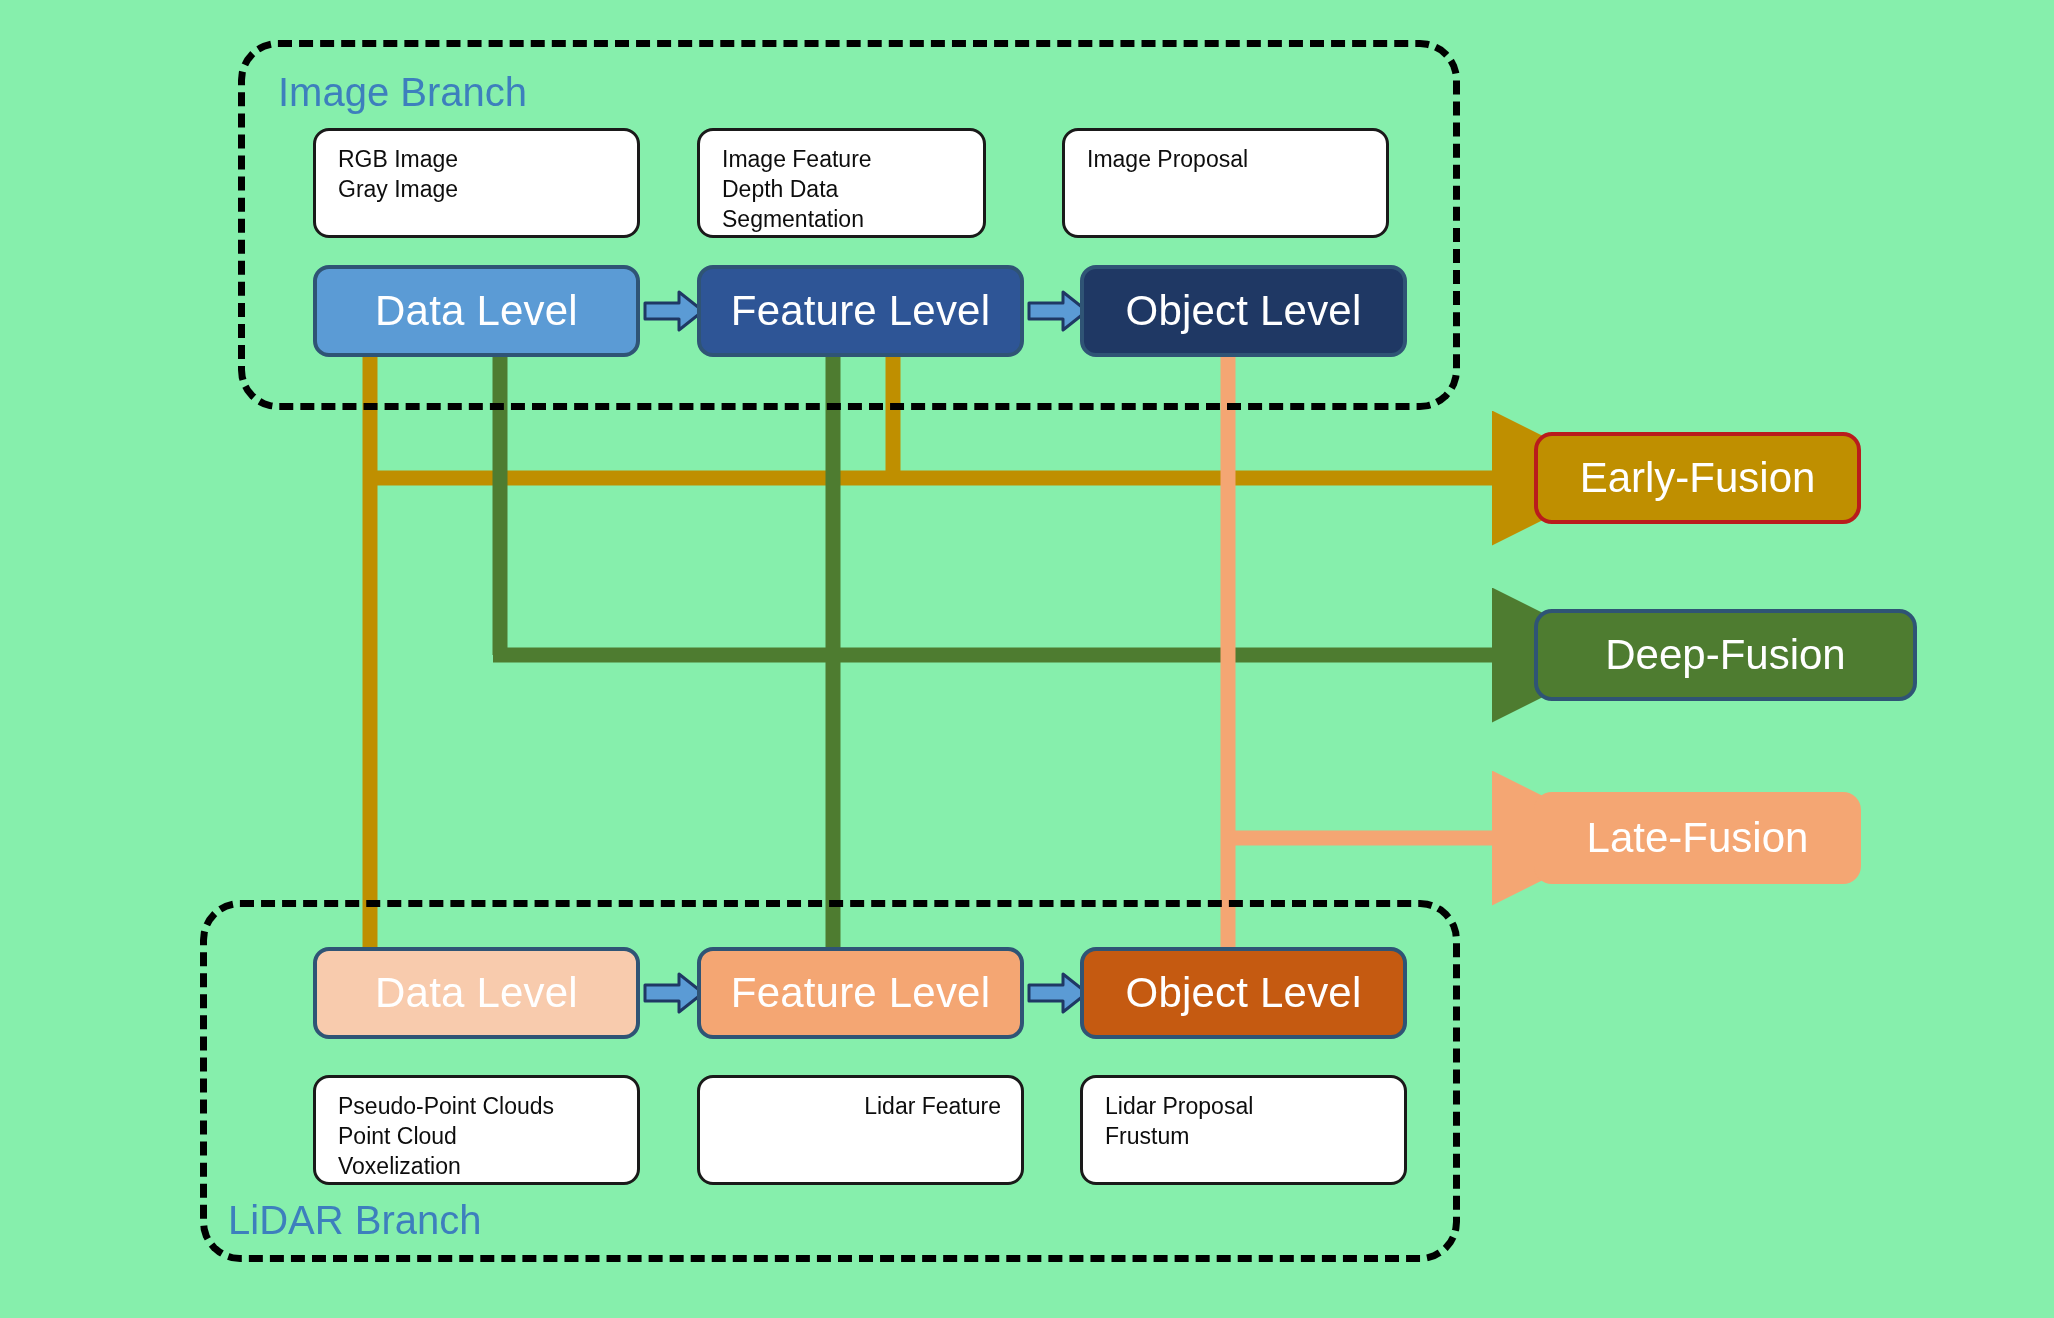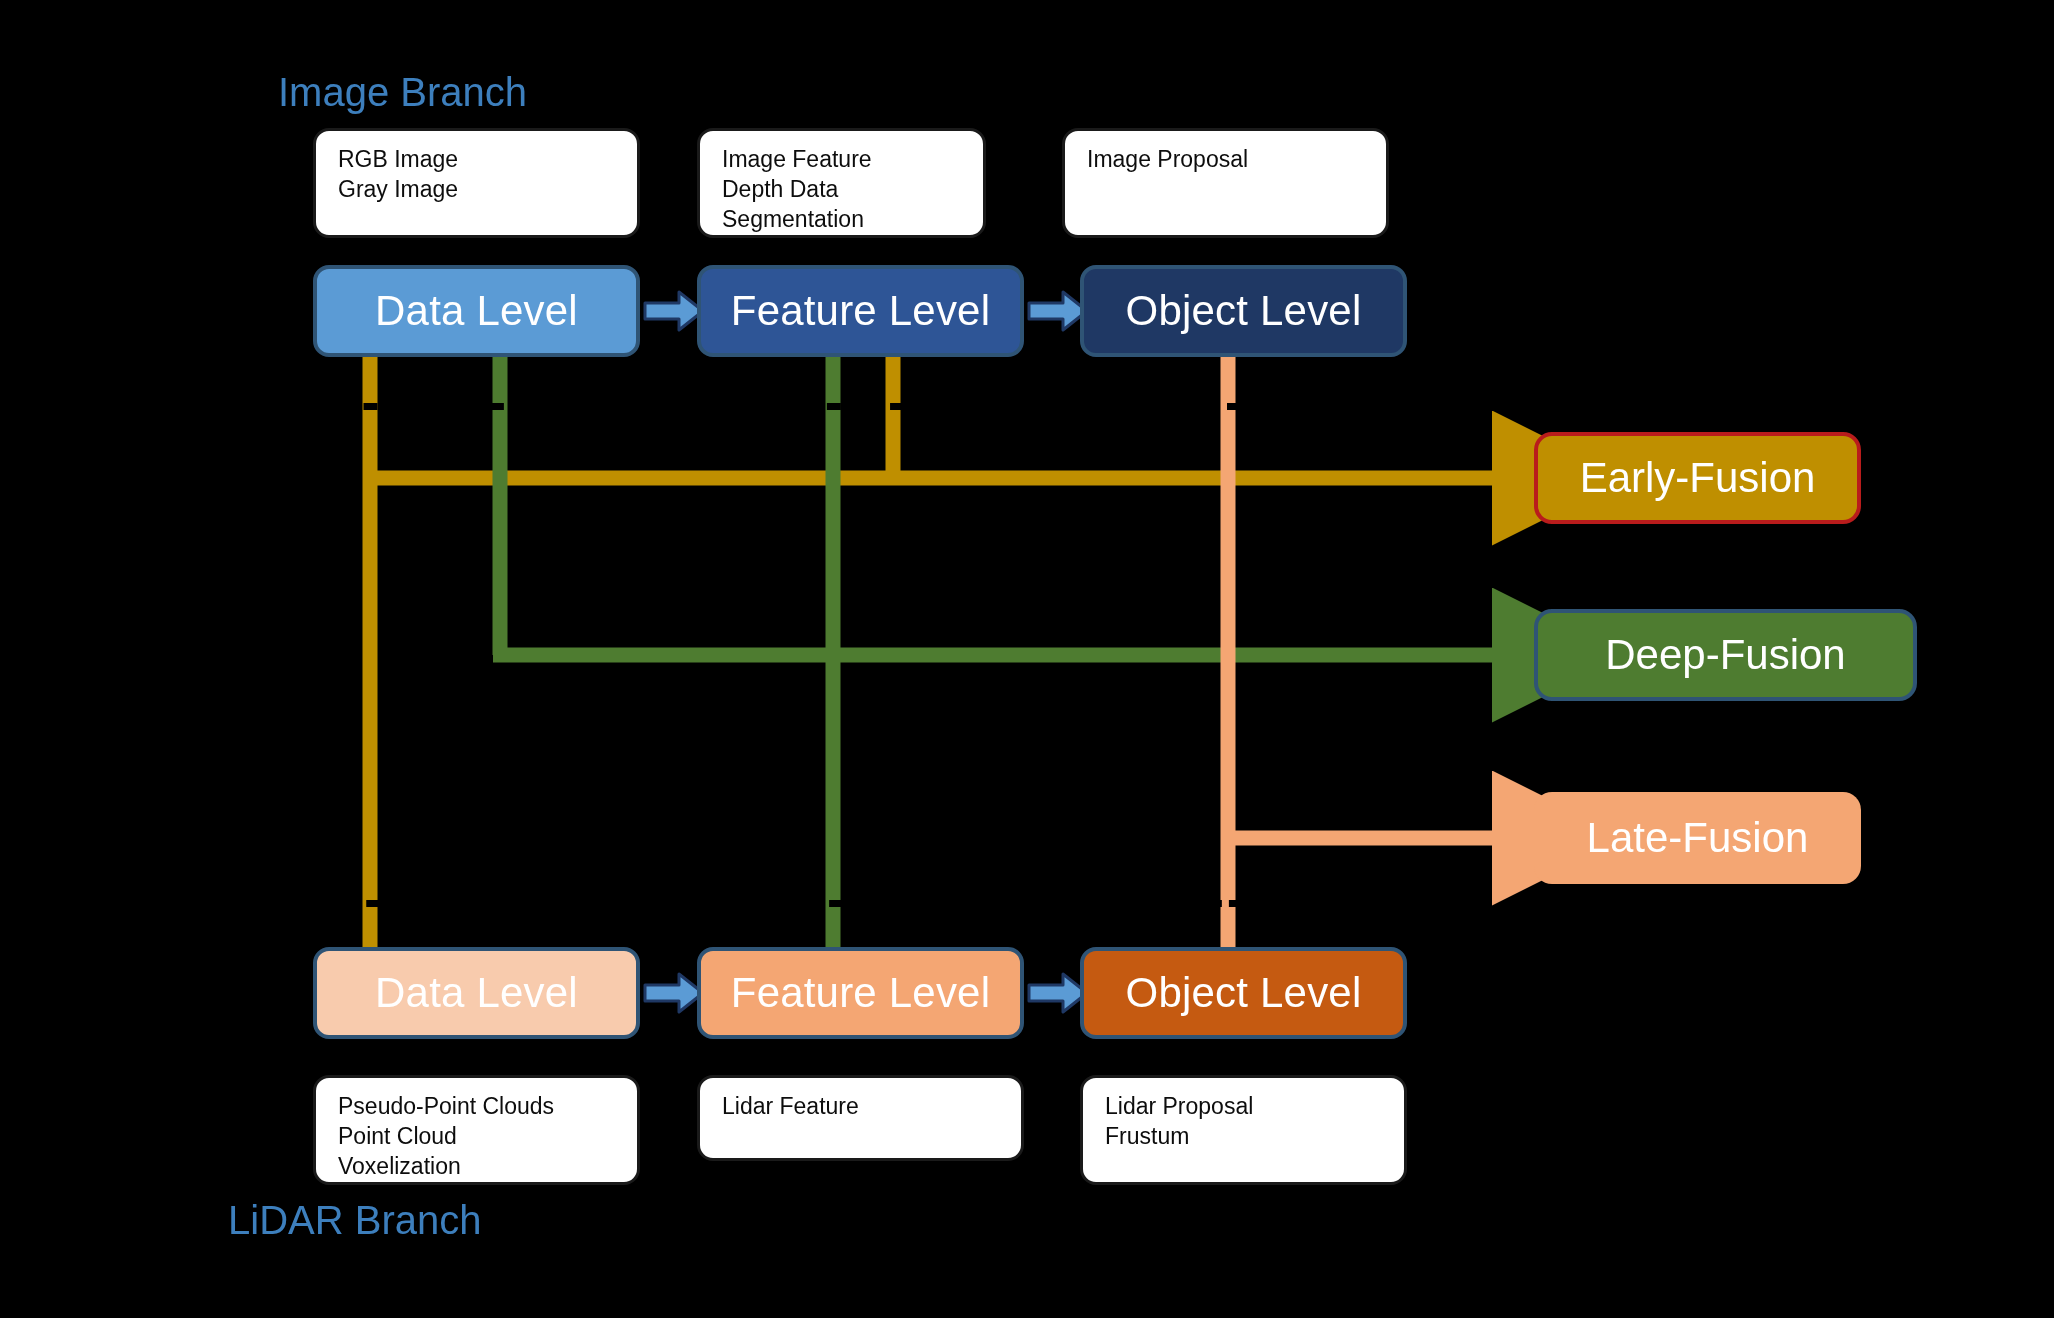--- a/index.html
+++ b/index.html
@@ -7,21 +7,21 @@
     padding: 0;
     background: #ffffff;
   }
   body {
     font-family: "Liberation Sans", sans-serif;
   }
   #canvas {
     position: relative;
     width: 2054px;
     height: 1318px;
-    background: #000000;
+    background: #86efac;
     overflow: hidden;
   }
   #wires {
     position: absolute;
     left: 0; top: 0;
     width: 2054px;
     height: 1318px;
     pointer-events: none;
   }
 
@@ -191,21 +191,21 @@
   </svg>
 
   <div class="level-box bordered" style="left:1080px; top:947px; width:327px; height:92px; background:#c55a11;">Object Level</div>
 
   <div class="detail-box" style="left:313px; top:1075px; width:327px; height:110px;">
     <div class="line">Pseudo-Point Clouds</div>
     <div class="line">Point Cloud</div>
     <div class="line">Voxelization</div>
   </div>
 
-  <div class="detail-box" style="left:697px; top:1075px; width:327px; height:86px;">
+  <div class="detail-box" style="left:697px; top:1075px; width:327px; height:110px;text-align:right;">
     <div class="line">Lidar Feature</div>
   </div>
 
   <div class="detail-box" style="left:1080px; top:1075px; width:327px; height:110px;">
     <div class="line">Lidar Proposal</div>
     <div class="line">Frustum</div>
   </div>
 
 </div>
 

